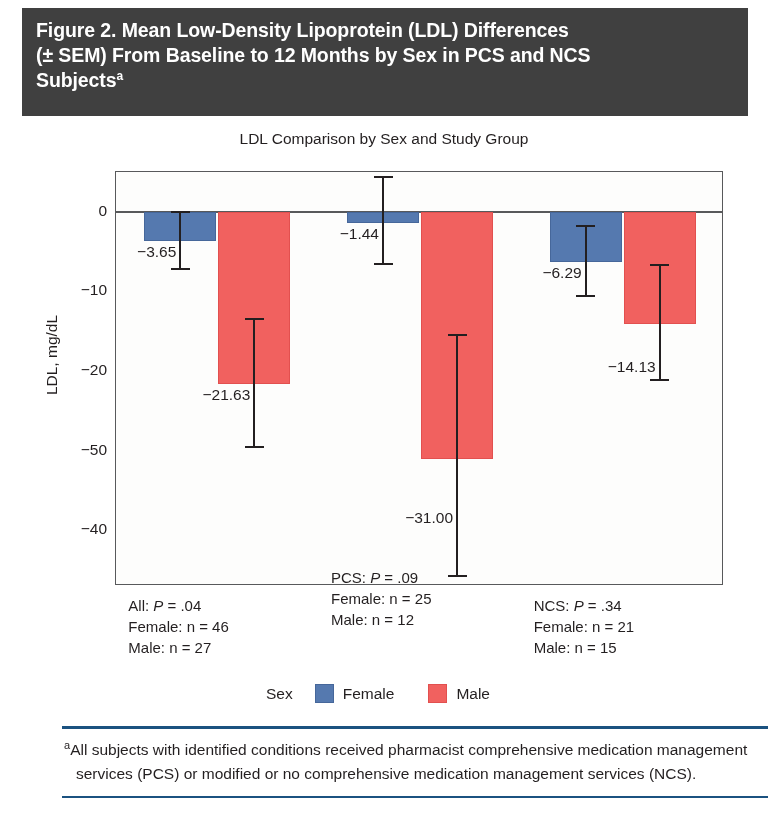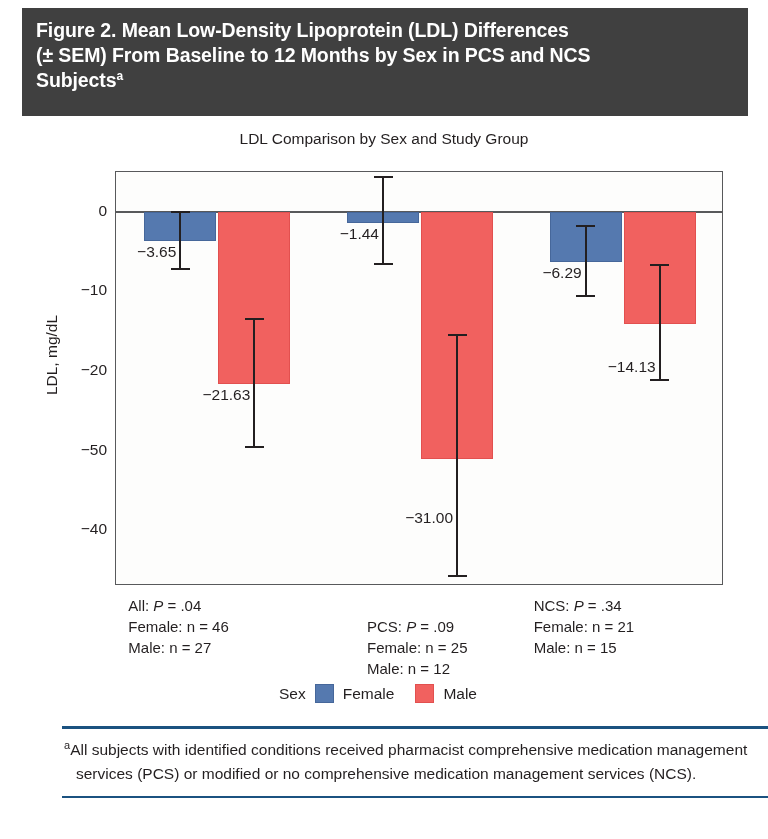--- a/index.html
+++ b/index.html
@@ -154,21 +154,21 @@
 
   
   #legend {
     position: absolute;
     left: 0;
     top: 568px;
     width: 768px;
     display: flex;
     justify-content: center;
     align-items: center;
-    gap: 9px;
+    gap: 22px;
     font-size: 15.5px;
     color: #231f20;
   }
   #legend .swatch {
     width: 19px;
     height: 19px;
     display: inline-block;
     box-sizing: border-box;
   }
   #legend .swatch.female { background: #5579af; border: 1px solid #46679a; }
@@ -270,21 +270,21 @@
         <div class="bar-value" style="width: 72px; left: 467.667px; top: 154.304px; margin-top: 32px;">−14.13</div>
       </div>
   </div>
 
   <div id="group-notes-layer">
       <div class="group-note" style="left: 128.333px; top: 479px;">
         <div><span>All: </span><em>P</em><span> = .04</span></div>
         <div>Female: n = 46</div>
         <div>Male: n = 27</div>
       </div>
-      <div class="group-note" style="left: 331px; top: 500px; margin-left: 36px;">
+      <div class="group-note" style="left: 331px; top: 451px;">
         <div><span>PCS: </span><em>P</em><span> = .09</span></div>
         <div>Female: n = 25</div>
         <div>Male: n = 12</div>
       </div>
       <div class="group-note" style="left: 533.667px; top: 479px;">
         <div><span>NCS: </span><em>P</em><span> = .34</span></div>
         <div>Female: n = 21</div>
         <div>Male: n = 15</div>
       </div>
     </div>

